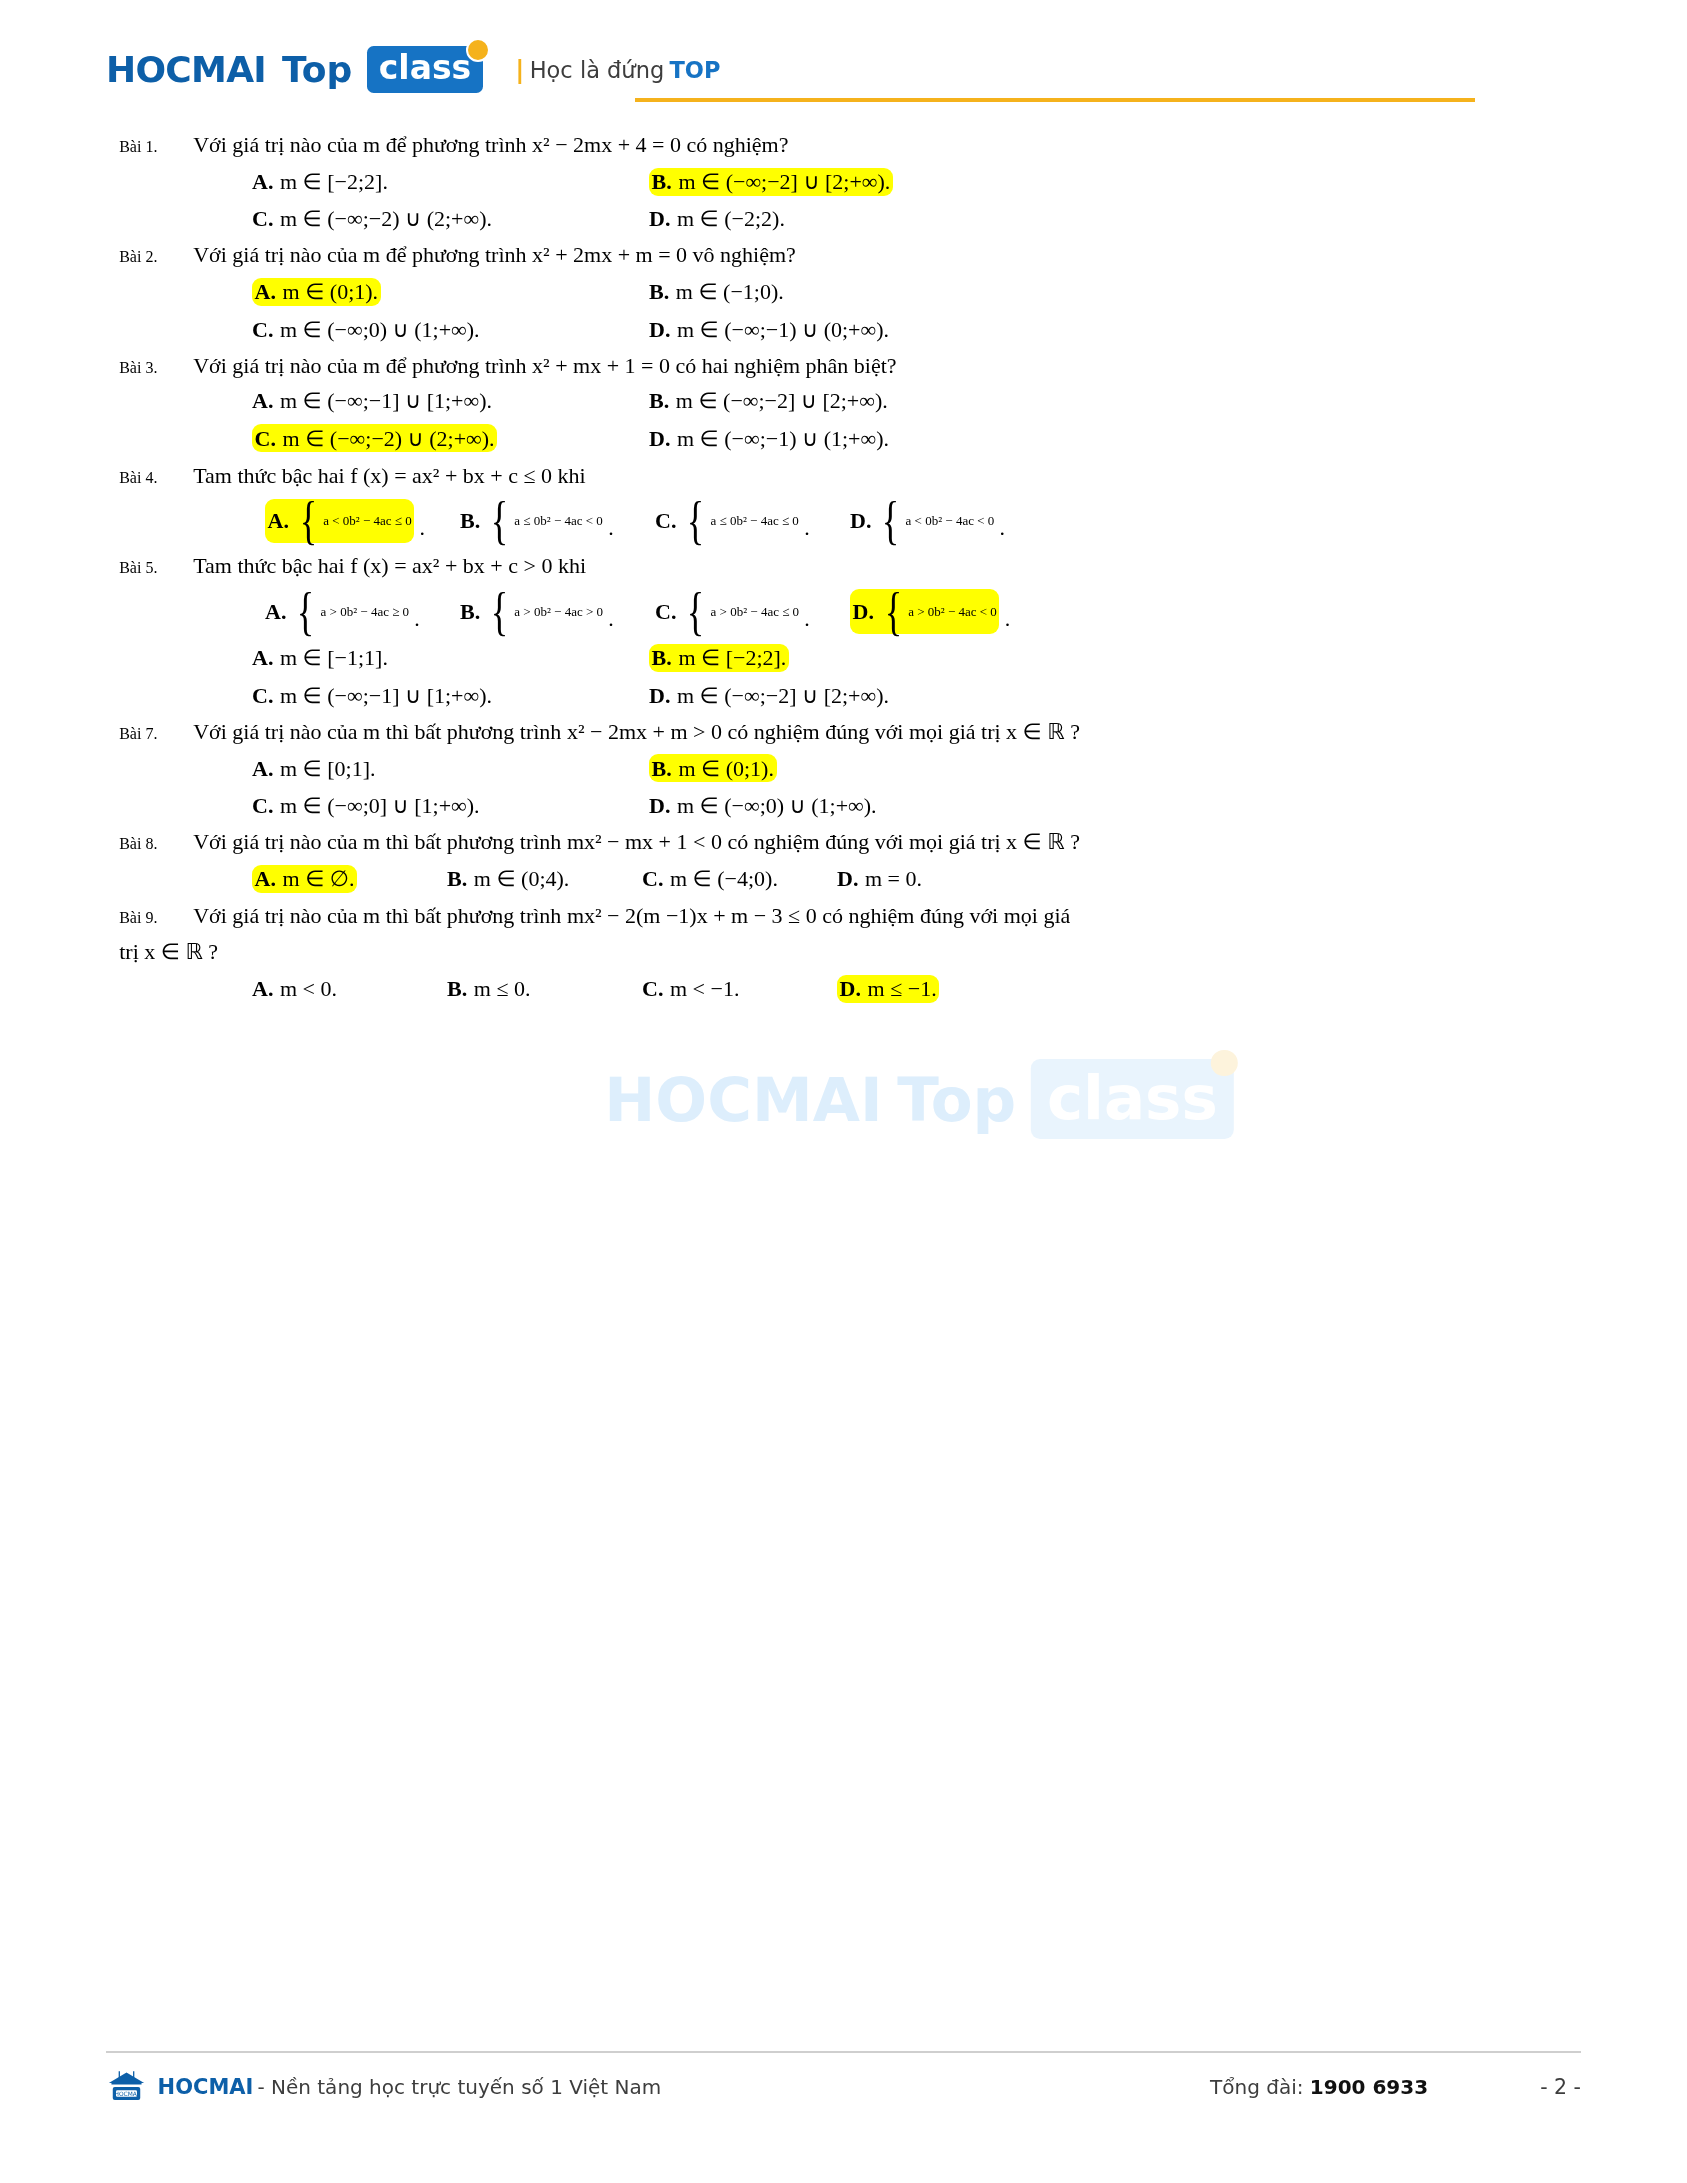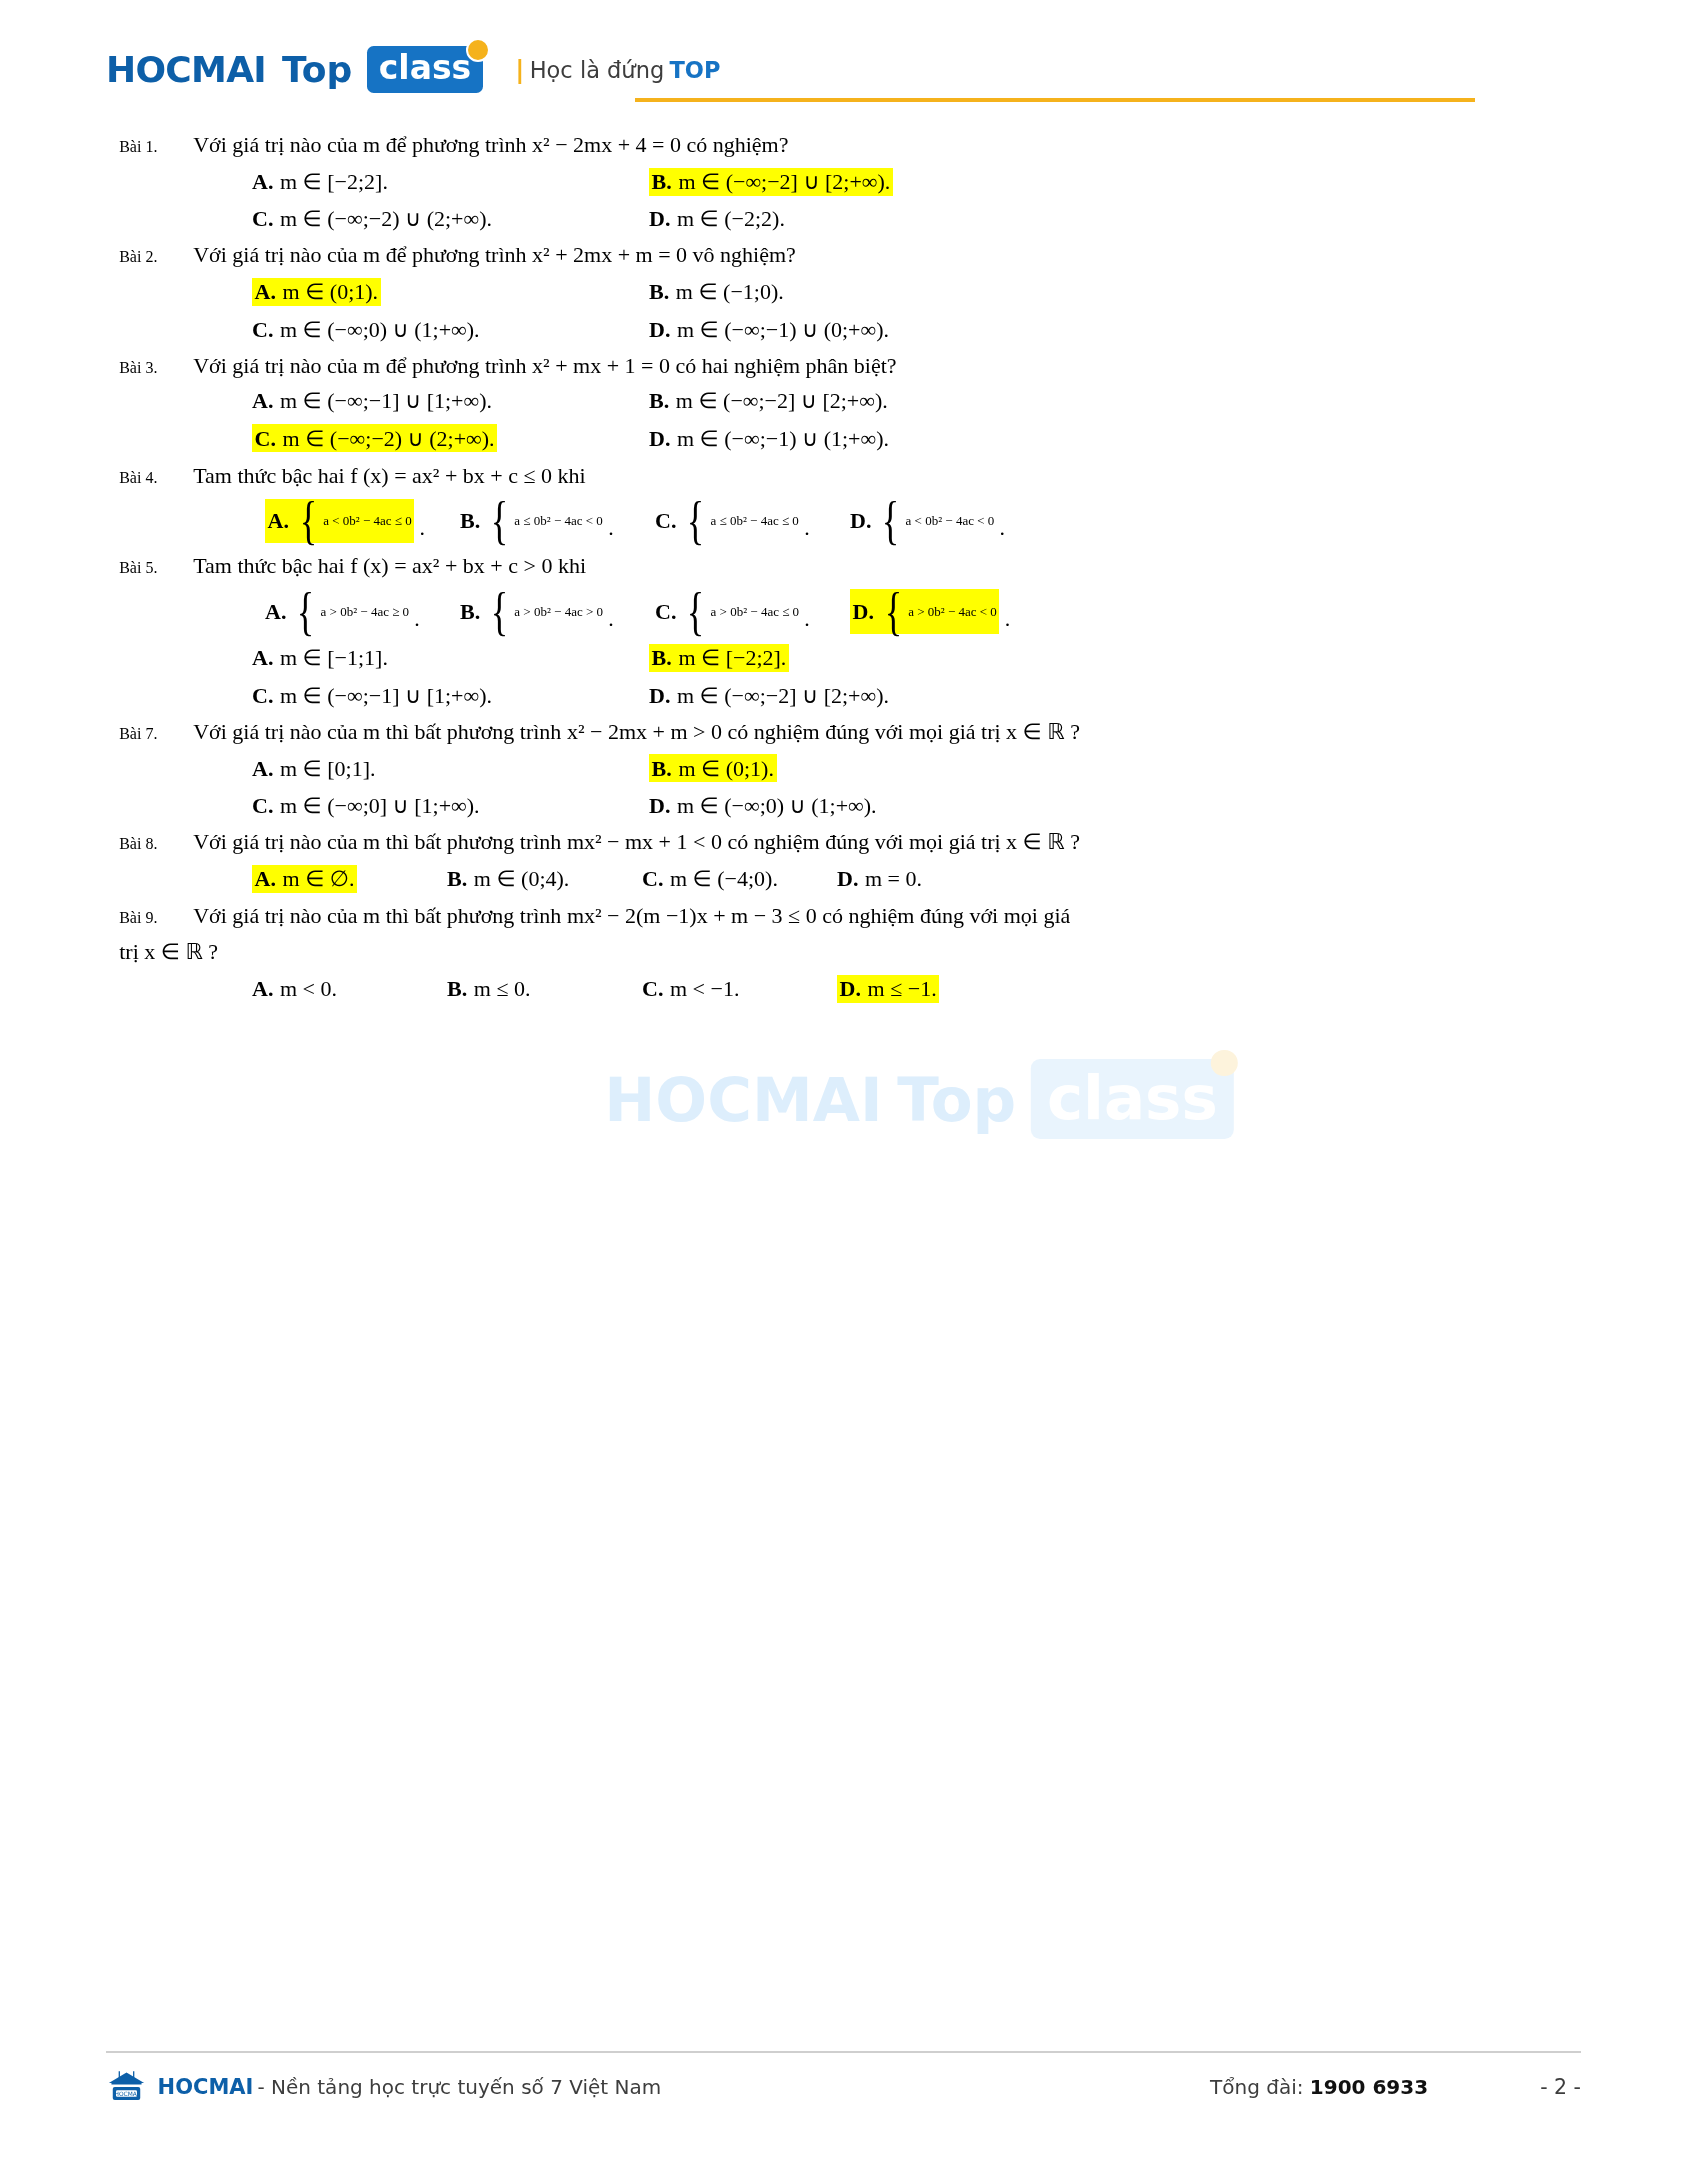--- a/index.html
+++ b/index.html
@@ -147,20 +147,21 @@
     align-items: center;
     font-size: 22px;
   }
   .ans .mark {
     font-weight: bold;
     margin-right: 6.6px;
   }
   .hl {
     background: #ffff00;
     padding: 1.3px 2.6px;
+    border-radius: 9px;
   }
   .math {
     font-family: Liberation Serif, serif;
     white-space: nowrap;
   }
 
   
   .sys-item {
     display: flex;
     align-items: center;
@@ -596,21 +597,21 @@
   <div class="footer">
     <svg class="footer-logo-icon" viewBox="0 0 62 52" style="font-size:30px">
       <path d="M31 4 L58 20 L54 20 L54 22 L8 22 L8 20 L4 20 Z" fill="#0d5fa8"></path>
       <rect x="10" y="26" width="42" height="20" rx="3" fill="#0d5fa8"></rect>
       <rect x="15" y="31" width="32" height="10" rx="2" fill="#ffffff"></rect>
       <text x="31" y="40" font-size="9" text-anchor="middle" fill="#0d5fa8" font-family="DejaVu Sans">HOCMAI</text>
       <line x1="20" y1="2" x2="20" y2="12" stroke="#0d5fa8" stroke-width="2"></line>
       <line x1="42" y1="2" x2="42" y2="12" stroke="#0d5fa8" stroke-width="2"></line>
     </svg>
     <span class="footer-brand">HOCMAI</span>
-    <span class="footer-text">- Nền tảng học trực tuyến số 7 Việt Nam</span>
+    <span class="footer-text">- Nền tảng học trực tuyến số 1 Việt Nam</span>
     <span class="footer-hot">
       <span>Tổng đài:</span>
       <b>1900 6933</b>
     </span>
     <span class="footer-page">- 2 -</span>
   </div>
 
 </div>
 
 

